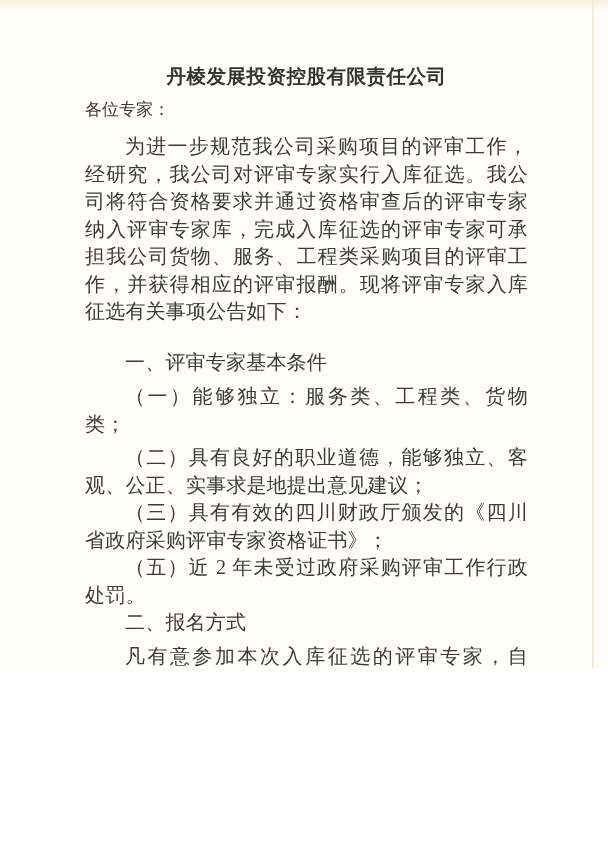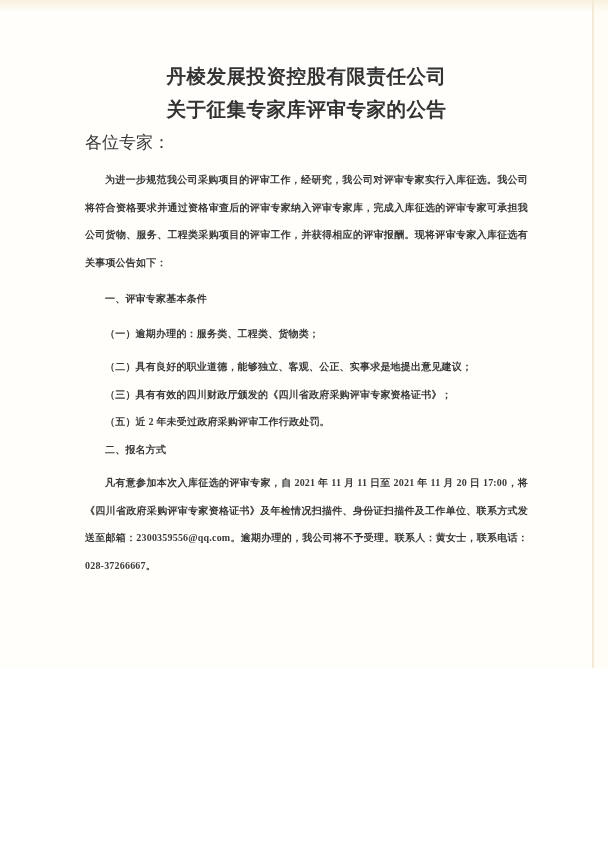--- a/index.html
+++ b/index.html
@@ -34,29 +34,28 @@
     text-align:center;
     color:#333333;
     letter-spacing:0.5px;
   }
   .salutation{
     margin:3px 0 0 0;
     font-size:17px;line-height:27px;
   }
   .para{
     margin:0;
-    font-size:10px;
+    font-size:20px;
     line-height:27.5px;
     text-align:justify;
     text-indent:2em;
     letter-spacing:0.2px;
-    font-weight:bold;
   }
   .mt10{margin-top:10px;}
-  .mt9{margin-top:9px;}
+  .mt9{margin-top:23px;}
   .mt7{margin-top:7px;}
   .mt6{margin-top:6px;}
   .mt5{}
   .mt0{margin-top:0;}
   .signature{
     position:absolute;top:753px;right:91px;
     font-size:15.5px;line-height:22px;color:#3a3a3a;
   }
   .sign-date{
     position:absolute;top:787px;right:88px;
@@ -88,28 +87,27 @@
 </head>
 <body>
 
 <div class="page">
   <div class="scan-edge-rightfill"></div>
   <div class="scan-edge-top"></div>
   <div class="scan-edge-right"></div>
 
   <div class="content">
     <h1 class="doc-title">丹棱发展投资控股有限责任公司</h1>
-    <h1 class="doc-title">关于征集专家库评审专家的公告</h1>
 
     <p class="salutation">各位专家：</p>
 
     <p class="para mt10">为进一步规范我公司采购项目的评审工作，经研究，我公司对评审专家实行入库征选。我公司将符合资格要求并通过资格审查后的评审专家纳入评审专家库，完成入库征选的评审专家可承担我公司货物、服务、工程类采购项目的评审工作，并获得相应的评审报酬。现将评审专家入库征选有关事项公告如下：</p>
 
     <p class="para mt9">一、评审专家基本条件</p>
-    <p class="para mt7">（一）逾期办理的：服务类、工程类、货物类；</p>
+    <p class="para mt7">（一）能够独立：服务类、工程类、货物类；</p>
     <p class="para mt6">（二）具有良好的职业道德，能够独立、客观、公正、实事求是地提出意见建议；</p>
     <p class="para mt5">（三）具有有效的四川财政厅颁发的《四川省政府采购评审专家资格证书》；</p>
     <p class="para mt5">（五）近 2 年未受过政府采购评审工作行政处罚。</p>
 
     <p class="para mt0">二、报名方式</p>
     <p class="para mt6">凡有意参加本次入库征选的评审专家，自 2021 年 11 月 11 日至 2021 年 11 月 20 日 17:00，将《四川省政府采购评审专家资格证书》及年检情况扫描件、身份证扫描件及工作单位、联系方式发送至邮箱：2300359556@qq.com。逾期办理的，我公司将不予受理。联系人：黄女士，联系电话：028-37266667。</p>
   </div>
 
   <div class="signature">丹棱发展投资控股有限责任公司</div>
   <div class="sign-date">2021 年 11 月 10 日</div>

